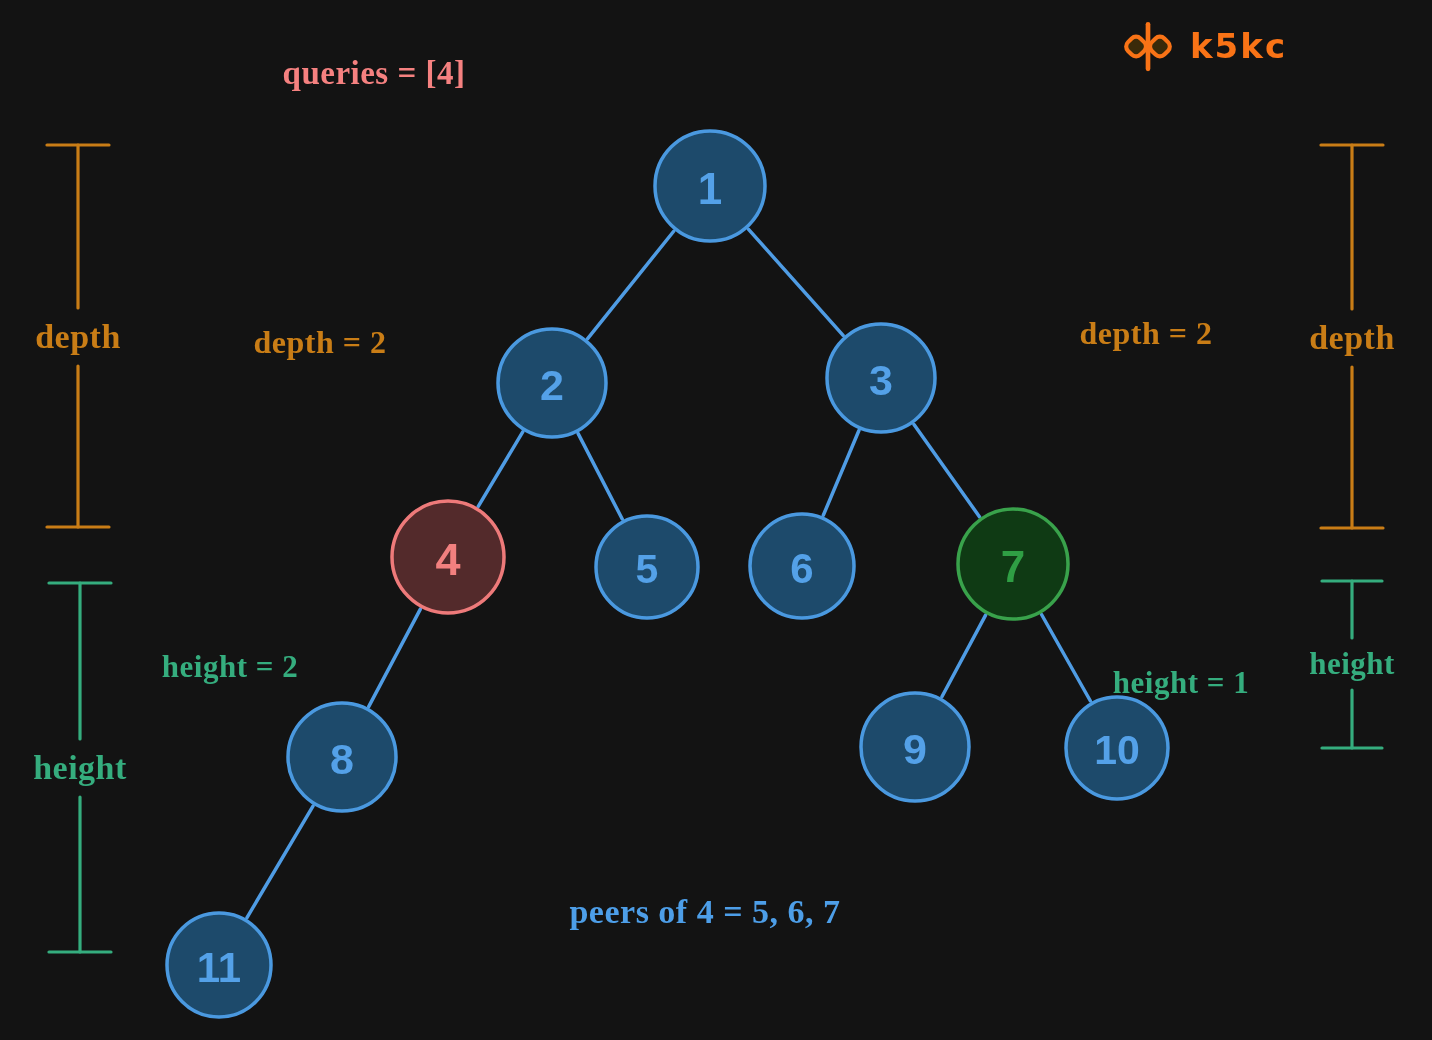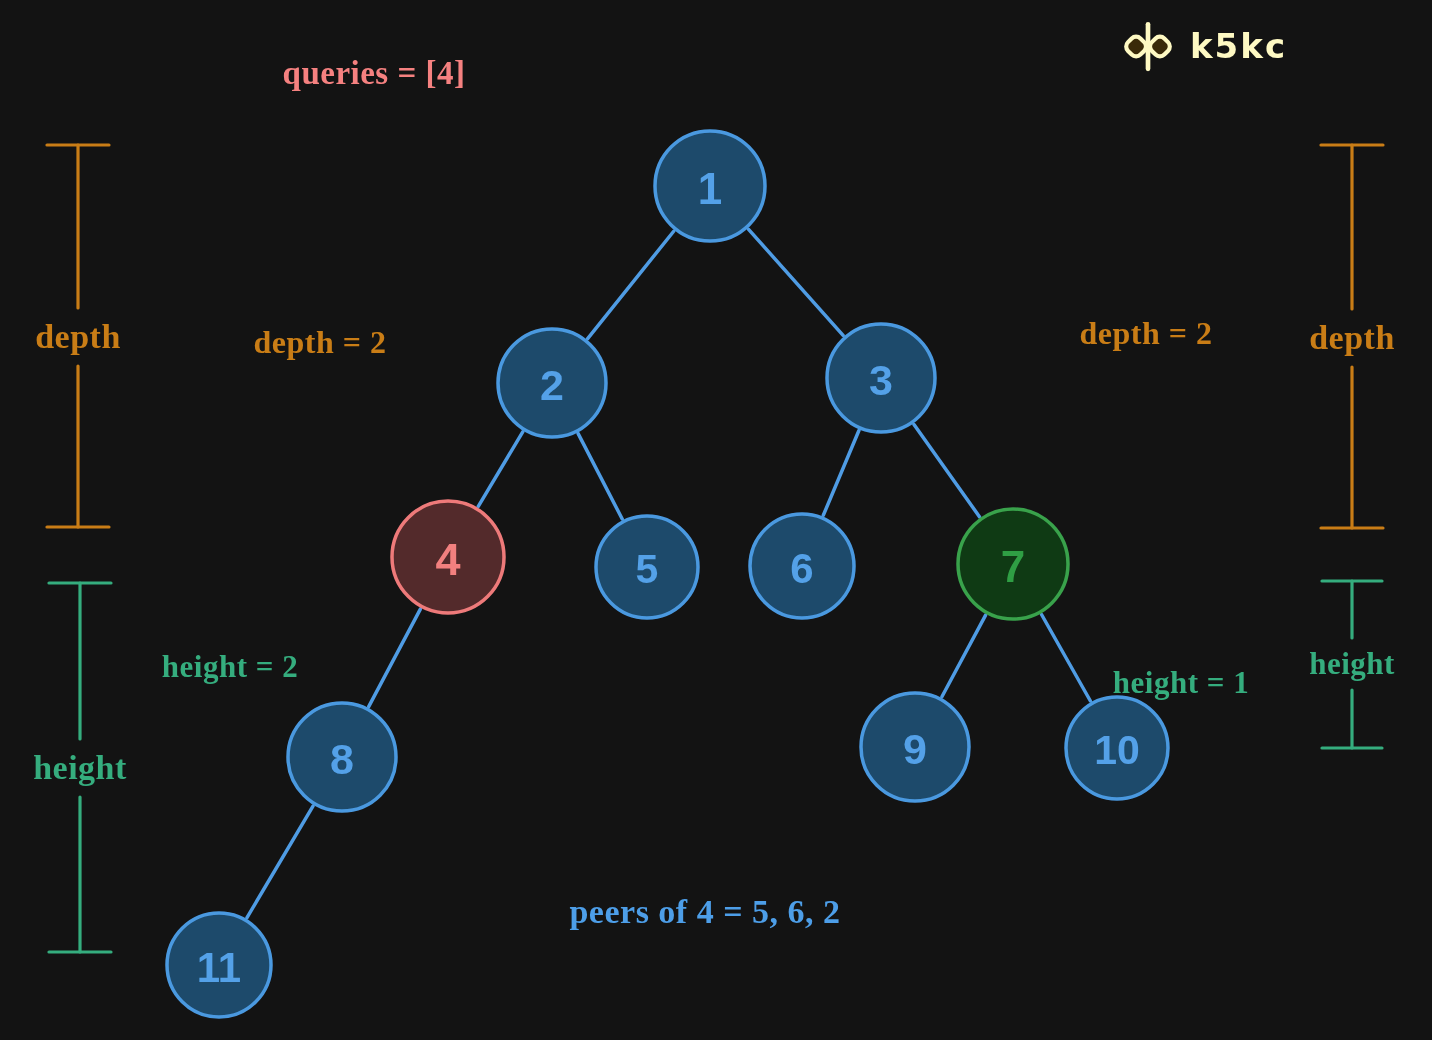--- a/index.html
+++ b/index.html
@@ -114,28 +114,28 @@
         <circle cx="219" cy="965" r="52" fill="#1d4a6b" stroke="#4a99e0" stroke-width="3.5"></circle>
         <text x="219" y="967" text-anchor="middle" dominant-baseline="central" fill="#54a1e8" font-size="42" font-family="&quot;Liberation Sans&quot;, sans-serif" font-weight="600">11</text>
       </g>
     </svg>
 
   <div class="float-label" style="left: 374px; top: 73px; font-size: 33px; color: rgb(245, 129, 128);">queries = [4]</div>
   <div class="float-label" style="left: 320px; top: 342px; font-size: 32px; color: rgb(201, 125, 22);">depth = 2</div>
   <div class="float-label" style="left: 1146px; top: 333px; font-size: 32px; color: rgb(201, 125, 22);">depth = 2</div>
   <div class="float-label" style="left: 230px; top: 667px; font-size: 31px; color: rgb(53, 173, 126);">height = 2</div>
   <div class="float-label" style="left: 1181px; top: 646px; font-size: 31px; color: rgb(53, 173, 126); margin-top: 37px;">height = 1</div>
-  <div class="float-label" style="left: 705px; top: 912px; font-size: 34px; color: rgb(77, 158, 232);">peers of 4 = 5, 6, 2</div>
+  <div class="float-label" style="left: 705px; top: 912px; font-size: 34px; color: rgb(77, 158, 232);">peers of 4 = 5, 6, 7</div>
 
   <div class="float-label" style="left: 78px; top: 337px; font-size: 34px; color: rgb(201, 125, 22);">depth</div>
   <div class="float-label" style="left: 80px; top: 768px; font-size: 34px; color: rgb(53, 173, 126);">height</div>
   <div class="float-label" style="left: 1352px; top: 338px; font-size: 34px; color: rgb(201, 125, 22);">depth</div>
   <div class="float-label" style="left: 1352px; top: 664px; font-size: 31px; color: rgb(53, 173, 126);">height</div>
 
-  <div class="brand" style="color: #fef9c3;">
+  <div class="brand" style="color: #f97316;">
     <svg class="brand-icon" viewBox="0 0 54 54">
       <g fill="#3a2a09" stroke="currentColor" stroke-width="4" stroke-linejoin="round">
         <rect x="7" y="19" width="17" height="17" rx="6" transform="rotate(45 15.5 27.5)"></rect>
         <rect x="30" y="19" width="17" height="17" rx="6" transform="rotate(45 38.5 27.5)"></rect>
       </g>
       <line x1="27" y1="6" x2="27" y2="49" stroke="currentColor" stroke-width="4.5" stroke-linecap="round"></line>
     </svg>
     <span class="brand-text">k5kc</span>
   </div>
 

